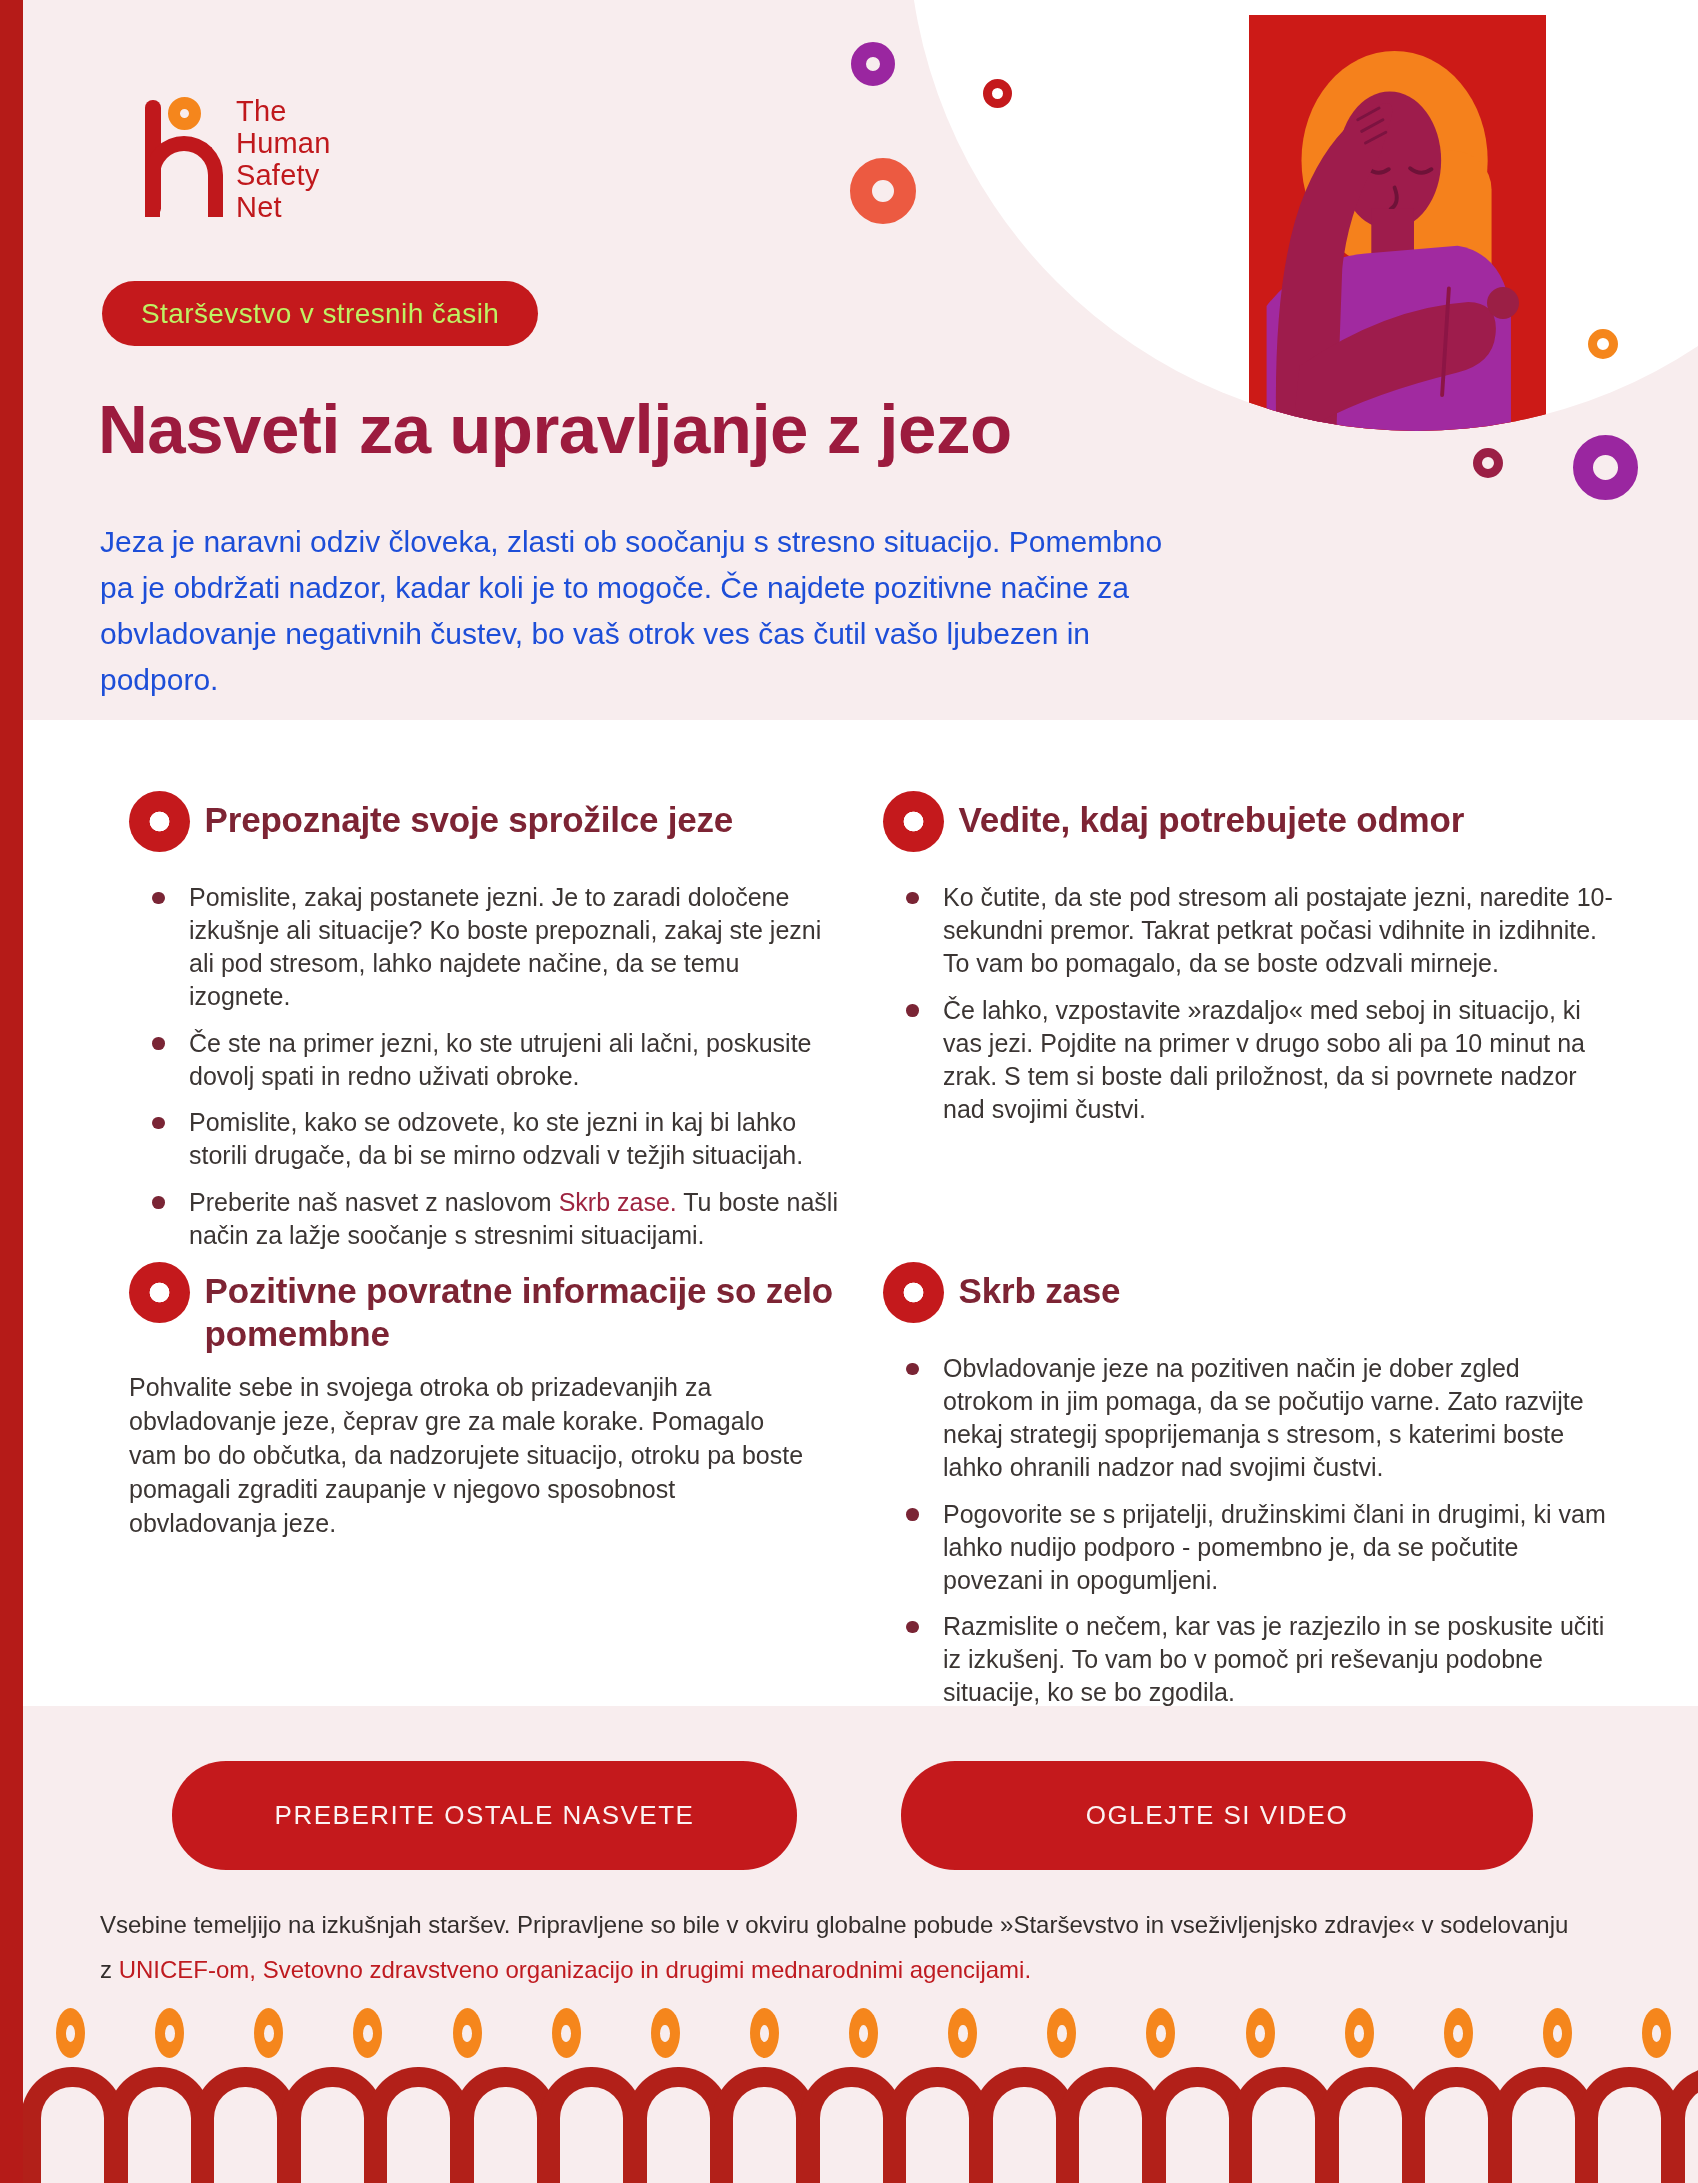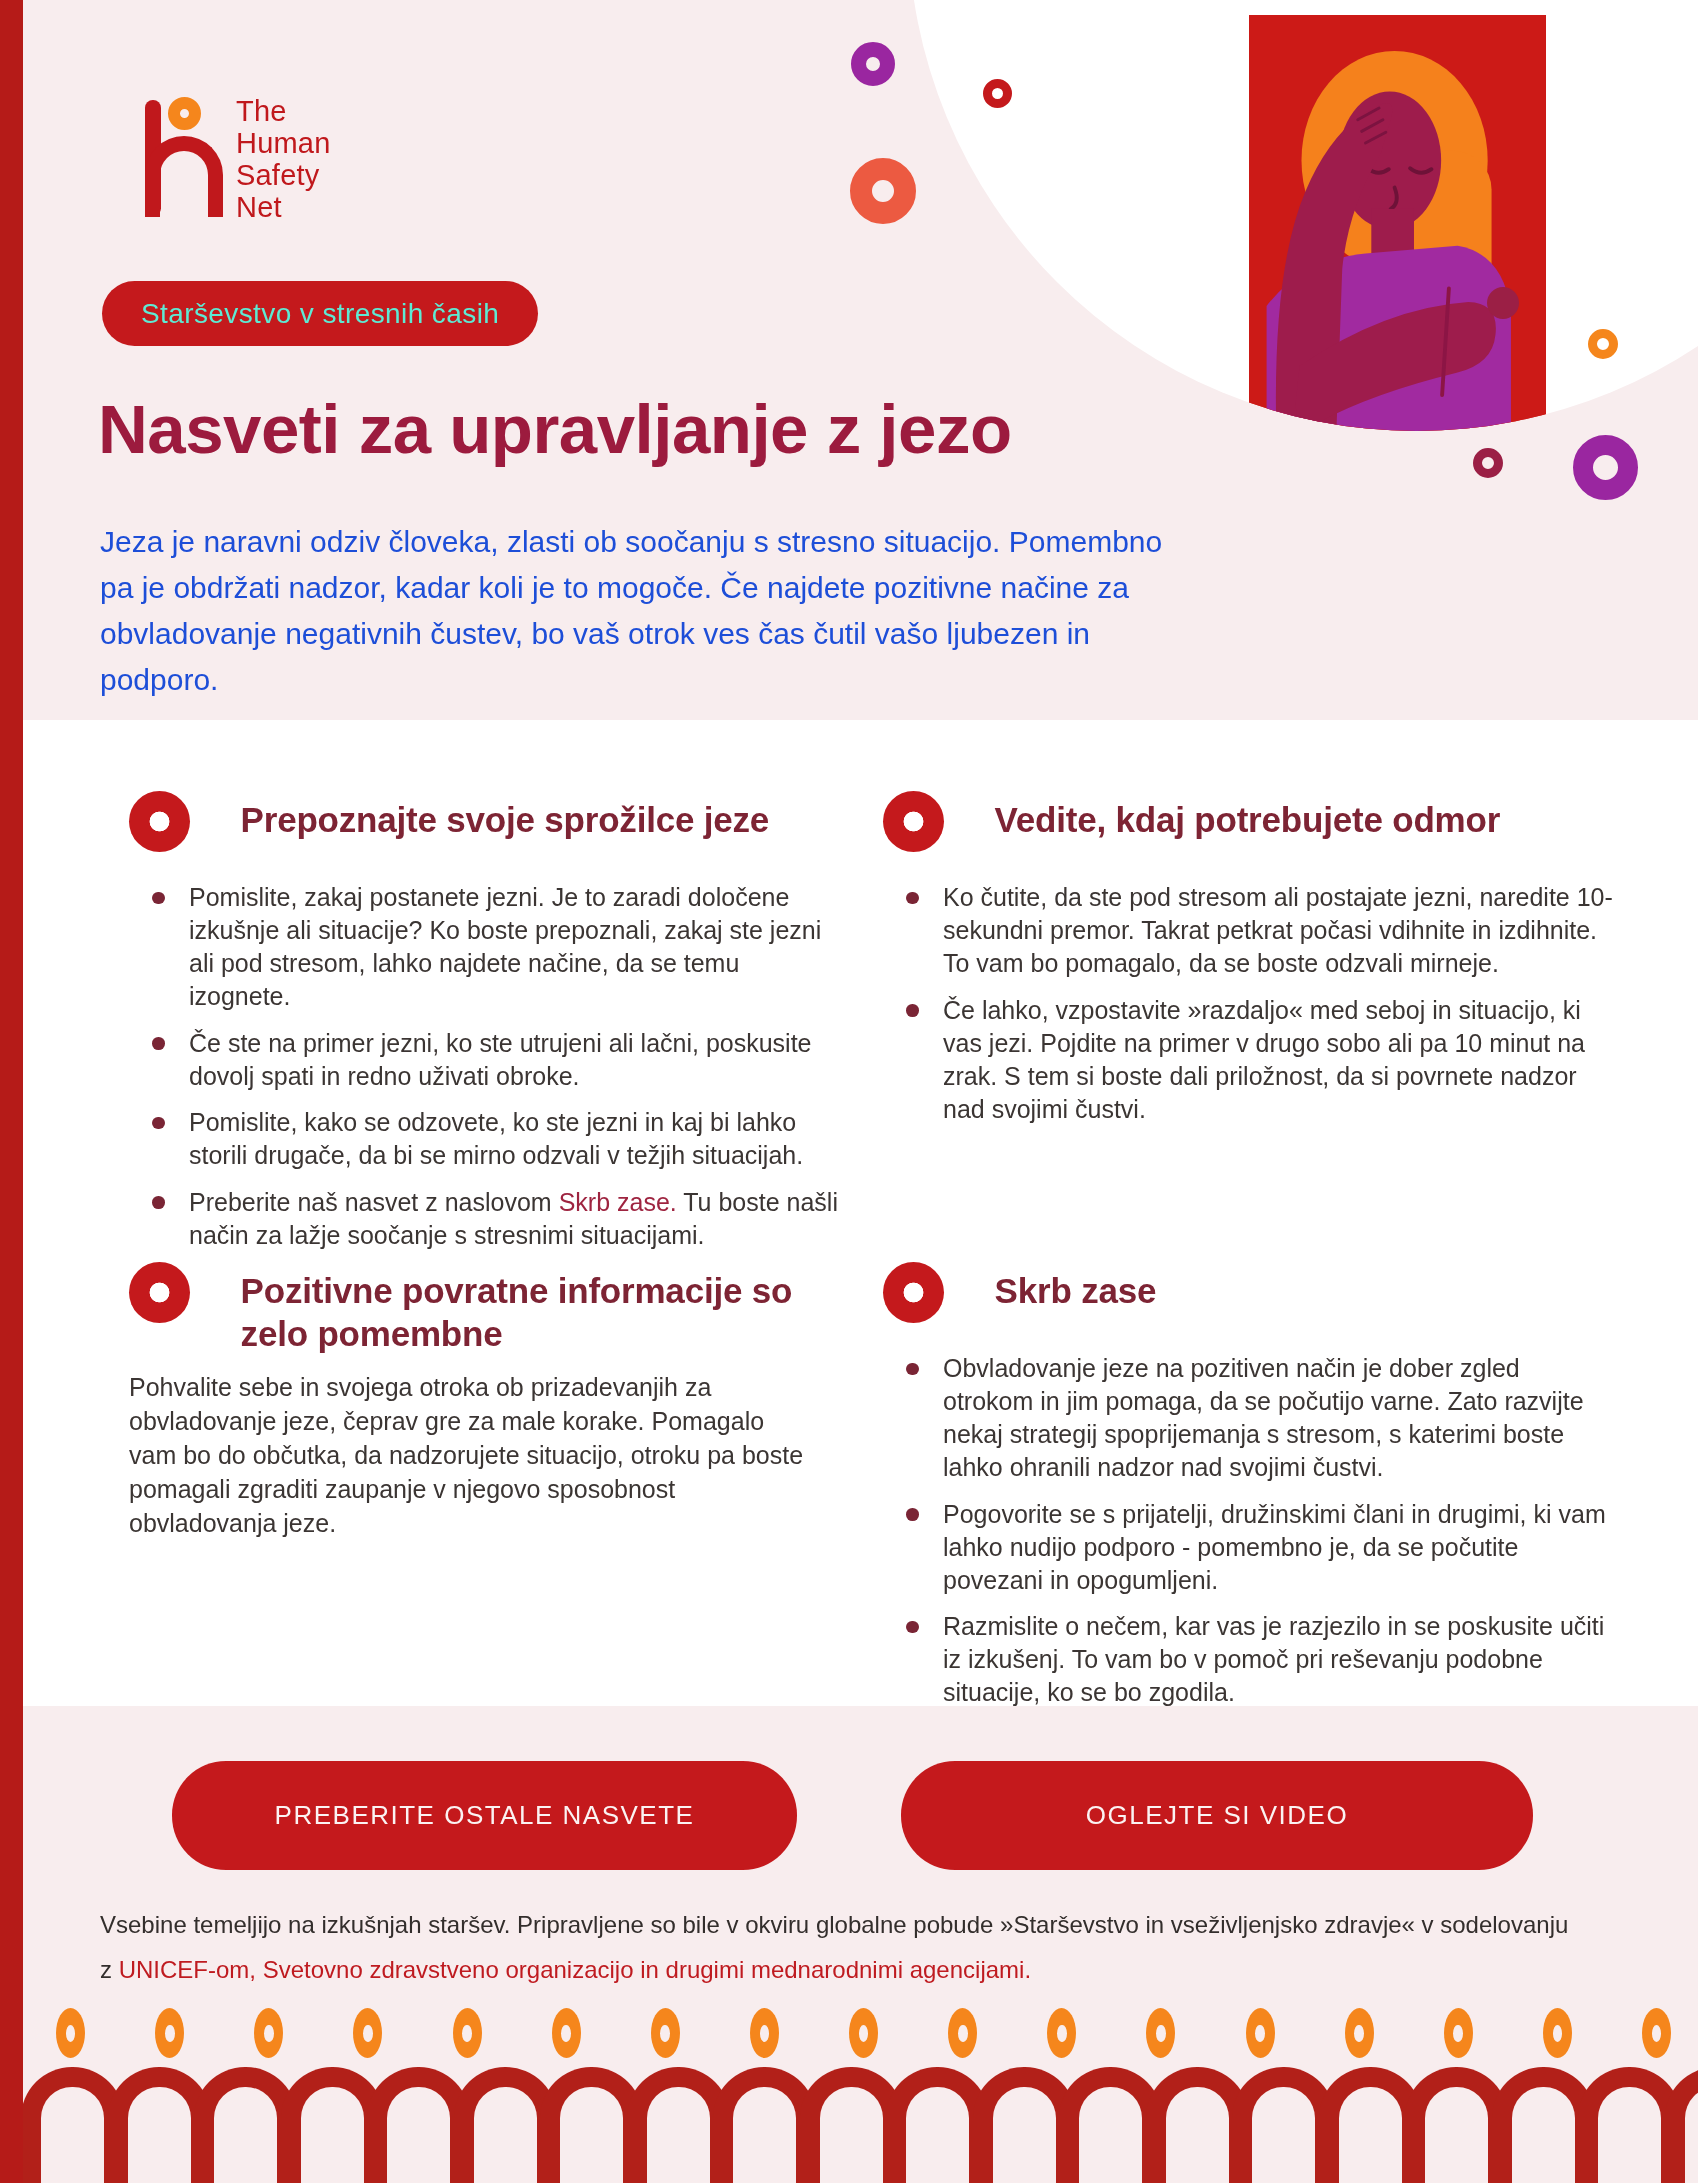--- a/index.html
+++ b/index.html
@@ -35,36 +35,36 @@
   .logo-arch { position:absolute; left:0; top:36px; width:78px; height:81px;
                border:15.5px solid #c0181c; border-bottom:none; border-radius:41px 41px 0 0; }
   .logo-dot  { position:absolute; left:23px; top:-2.9px; width:33px; height:33px;
                border:12.6px solid #f5861c; border-radius:50%; }
   .logo-text { position:absolute; left:91px; top:0; font-size:29px; line-height:32px;
                color:#c0181c; font-weight:500; letter-spacing:0.2px; }
 
   
   .badge { position:absolute; left:102px; top:281px; height:65px; padding:0 39px;
            background:#c4191c; border-radius:33px; display:flex; align-items:center; z-index:3; }
-  .badge span { color:#5eead4; font-size:28px; letter-spacing:0.4px; }
+  .badge span { color:#bef264; font-size:28px; letter-spacing:0.4px; }
 
   
   .page-title { position:absolute; left:98px; top:390px; font-size:69px; font-weight:700;
                 color:#9c1b3e; letter-spacing:-0.5px; z-index:3; }
   .intro { position:absolute; left:100px; top:519px; width:1087px; font-size:30px;
            line-height:46px; color:#1d4ed8; z-index:3; }
 
   
   .content { position:absolute; left:0; top:720px; width:1698px; height:986px; background:#ffffff; }
   .col { position:absolute; top:71px; }
   .col-left  { left:129px; width:718px; }
   .col-right { left:883px; width:733px; }
   .sec { position:relative; }
   .sec.row2 { position:absolute; top:471px; left:0; right:0; }
-  .sec-head { display:flex; align-items:flex-start;gap:36px; }
+  .sec-head { display:flex; align-items:flex-start; }
   .sec-donut { flex:0 0 61px; width:61px; height:61px; border-radius:50%;
                background:radial-gradient(circle, #ffffff 0 9.7px, #c4191c 10.2px); }
   .sec-head h3 { padding:6.8px 0 0 14.6px; font-size:35px; line-height:43px; font-weight:700;
                  color:#7d2434; letter-spacing:-0.2px; }
   .bullets { list-style:none; margin-top:29px; }
   .bullets li { position:relative; padding-left:60px; margin-bottom:13.6px;
                 font-size:25px; line-height:33px; color:#3b3533; }
   .bullets li::before { content:""; position:absolute; left:23px; top:10.7px; width:12.6px; height:12.6px;
                         border-radius:50%; background:#7a2535; }
   .inline-link { color:#9e2440; }

